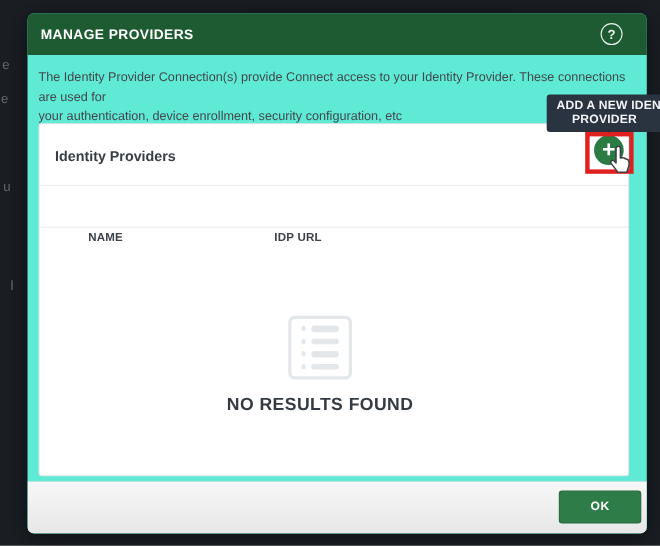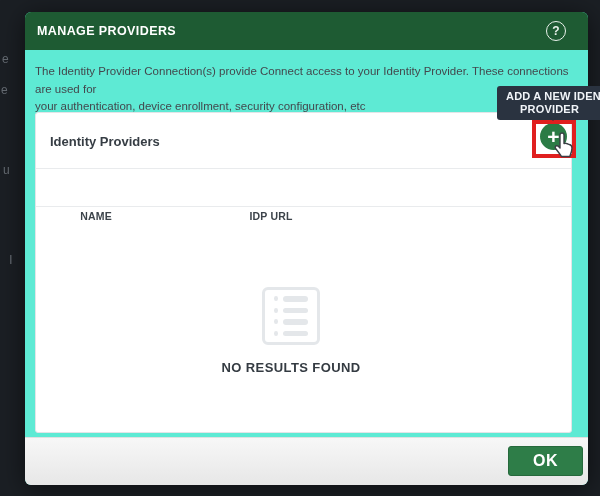--- a/index.html
+++ b/index.html
@@ -83,34 +83,34 @@
     position:absolute; left:226px; top:174px; width:58px; height:58px;
     border:3px solid #e4e7ea; border-radius:6px;
     display:flex; flex-direction:column; justify-content:center; gap:6px;
     padding:7px 9px;
   }
   .empty-row { display:flex; align-items:center; gap:5px; }
   .empty-dot { width:5px; height:5px; border-radius:50%; background:#e4e7ea; }
   .empty-bar { width:29px; height:5.5px; border-radius:3px; background:#e4e7ea; }
   .empty-text {
     position:absolute; left:255px; top:247px; transform:translateX(-50%);
-    color:#343b42; font-size:13px; font-weight:700; letter-spacing:.4px;
+    color:#343b42; font-size:16px; font-weight:700; letter-spacing:.4px;
     white-space:nowrap;
   }
 
   
   .modal-footer {
     position:absolute; left:0; right:0; top:425px; height:48px;
     background:linear-gradient(#f7f7f7,#e7e7e7);
     border-top:1px solid #e0e0e0; border-radius:0 0 6px 6px;
   }
   .ok-btn {
     position:absolute; left:483px; top:8px; width:75px; height:30px;
     background:#2e7d48; border:1px solid #26693c; border-radius:3px;
-    color:#fff; font-size:16px; font-weight:700; letter-spacing:.5px;
+    color:#fff; font-size:11px; font-weight:700; letter-spacing:.5px;
     cursor:pointer;
   }
 
   
   .tooltip {
     position:absolute; left:497px; top:86px; z-index:8;
     background:#2a3340; color:#f1f4f8; border-radius:3px;
     padding:4px 9px; font-size:11px; font-weight:700; line-height:13px;
     letter-spacing:.2px;
   }

